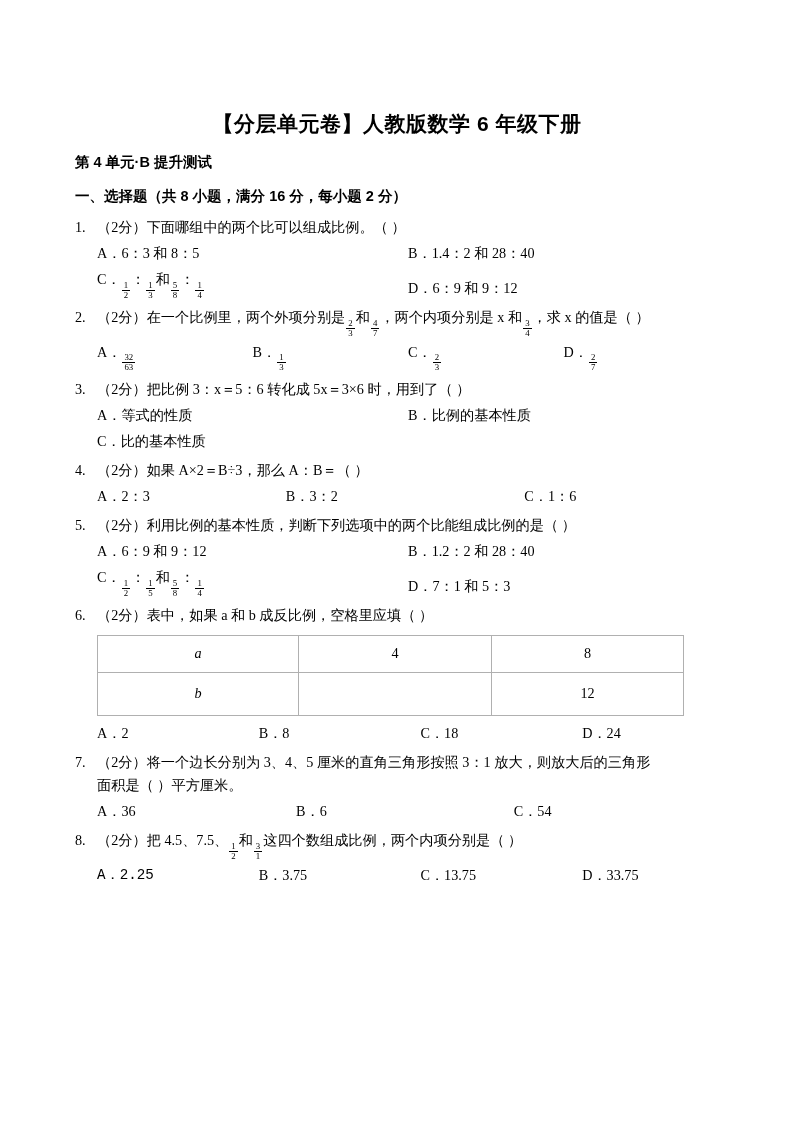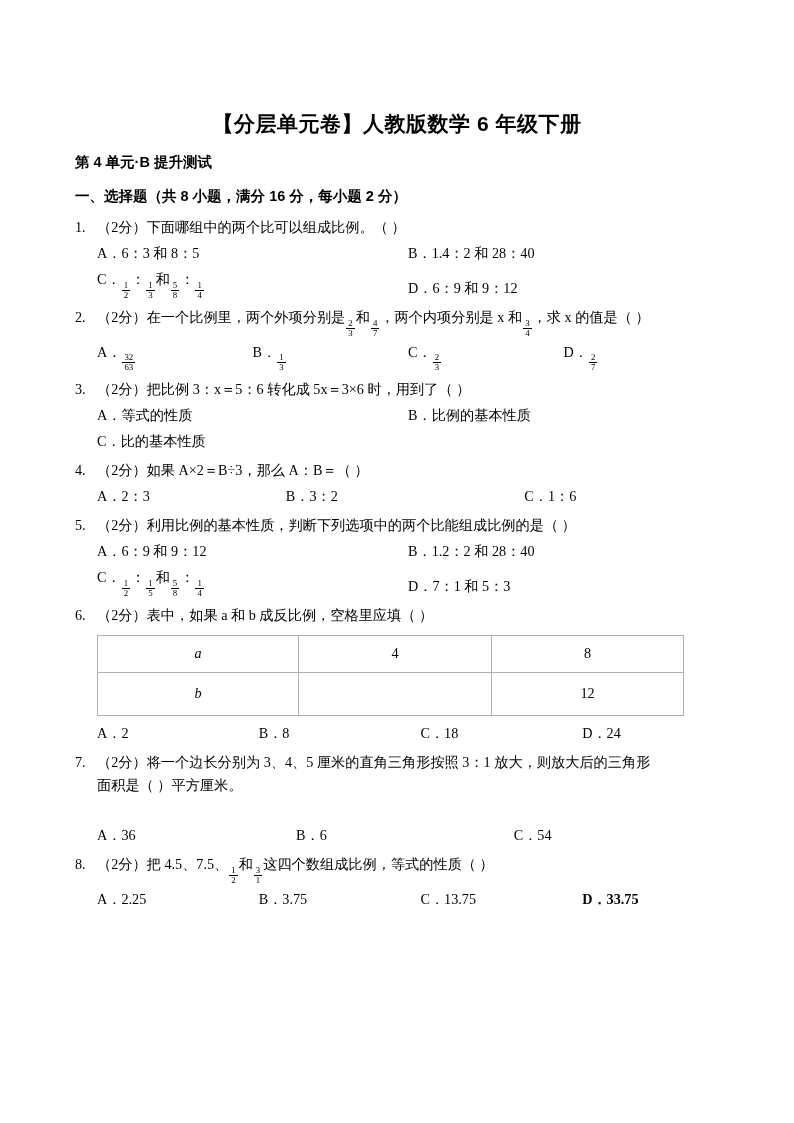--- a/index.html
+++ b/index.html
@@ -98,27 +98,27 @@
   .q4opts .opt:nth-child(1) { width: 32%; }
   .q4opts .opt:nth-child(2) { width: 35%; }
   .q4opts .opt:nth-child(3) { width: 33%; margin-left: 32px; }
 
   .q6opts .opt:nth-child(1) { width: 26%; }
   .q6opts .opt:nth-child(2) { width: 26%; }
   .q6opts .opt:nth-child(3) { width: 26%; }
   .q6opts .opt:nth-child(4) { width: 22%; }
 
   .q7opts .opt:nth-child(1) { width: 32%; }
-  .q7opts .opt:nth-child(2) { width: 35%; margin-top: 24px; }
+  .q7opts .opt:nth-child(2) { width: 35%; }
   .q7opts .opt:nth-child(3) { width: 33%; }
 
-  .q8opts .opt:nth-child(1) { width: 26%; }
+  .q8opts .opt:nth-child(1) { width: 26%; font-family: Liberation Mono, monospace; }
   .q8opts .opt:nth-child(2) { width: 26%; }
   .q8opts .opt:nth-child(3) { width: 26%; }
-  .q8opts .opt:nth-child(4) { width: 22%; font-weight: bold; }
+  .q8opts .opt:nth-child(4) { width: 22%; }
 
   
   .frac {
     display: inline-flex;
     flex-direction: column;
     align-items: center;
     vertical-align: -0.42em;
     font-size: 0.62em;
     line-height: 1.02;
     margin: 0 1px;
@@ -319,21 +319,21 @@
     </div>
 
     <div class="question">
       <div class="q-stem">
         <span class="q-num">8.</span><span>（2分）</span><span>把 4.5、7.5、</span><span class="frac">
             <span class="num">1</span>
             <span class="den">2</span>
           </span><span>和</span><span class="frac">
             <span class="num">3</span>
             <span class="den">1</span>
-          </span><span>这四个数组成比例，等式的性质（        ）</span>
+          </span><span>这四个数组成比例，两个内项分别是（        ）</span>
       </div>
       <div class="opt-row q8opts">
         <span class="opt">A．2.25</span>
         <span class="opt">B．3.75</span>
         <span class="opt">C．13.75</span>
         <span class="opt">D．33.75</span>
       </div>
     </div>
 
   </div>

